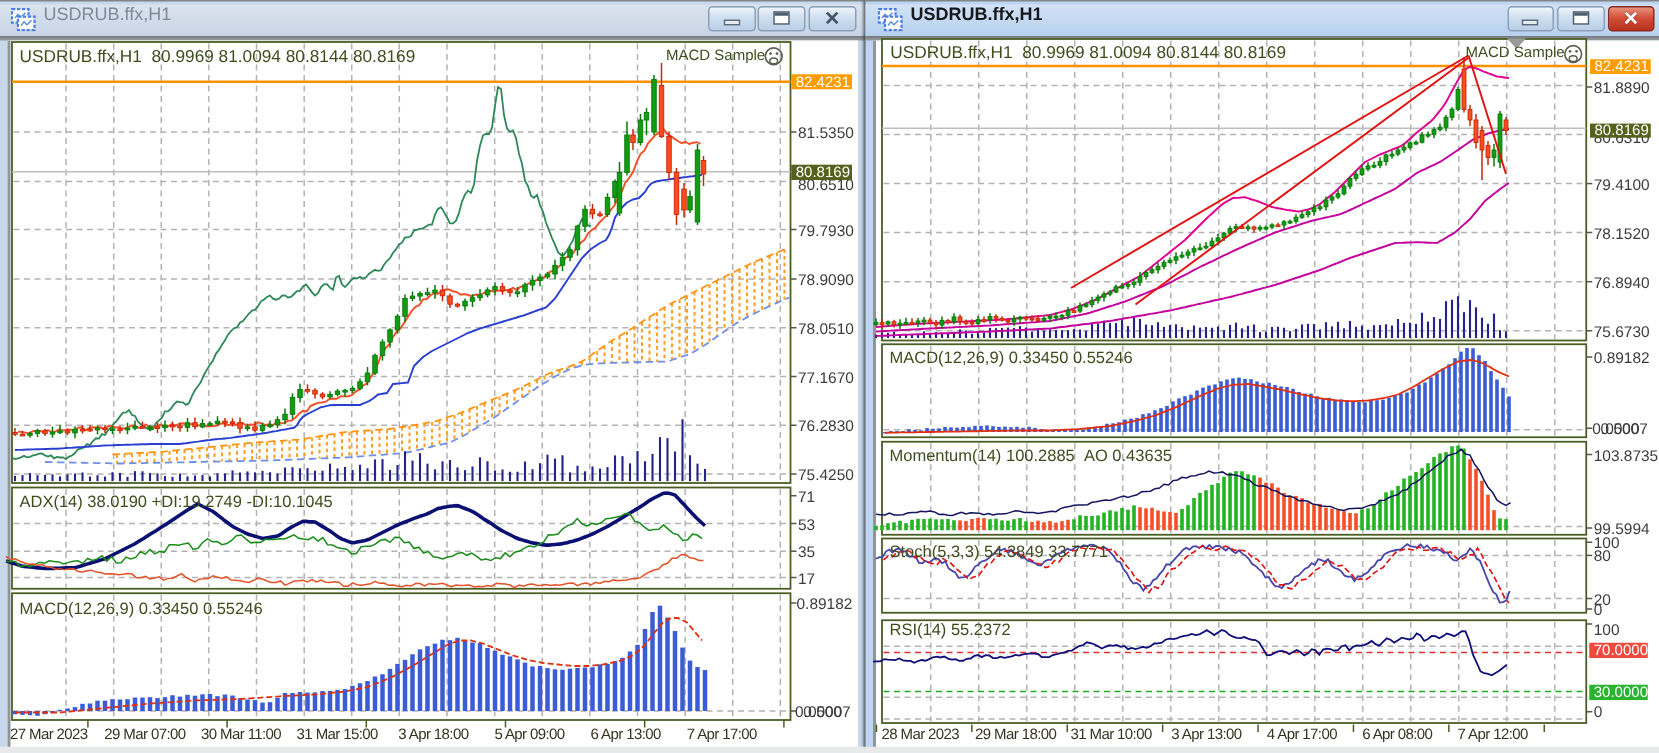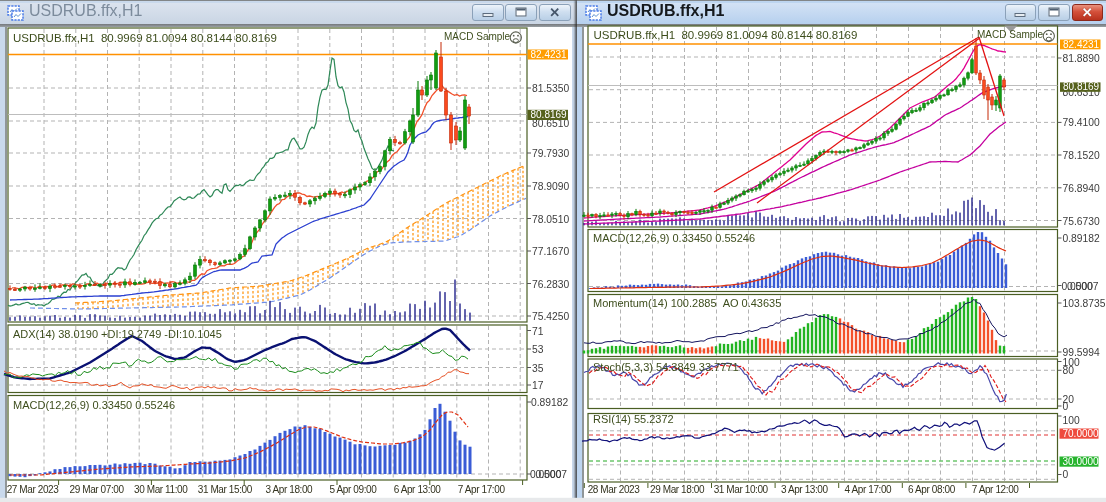--- a/index.html
+++ b/index.html
@@ -5,21 +5,21 @@
 .win{position:absolute;top:0;height:502px}
 #wl{left:0;width:577px;background:#c9d9ec;border-top:1.5px solid #828688}
 #wr{left:577px;width:529px;background:#bdd5f0;border-top:1.5px solid #828688;box-shadow:-2px 0 2px rgba(40,40,40,.75)}
 .tbar{position:absolute;top:1.5px;left:0;right:0;height:21.5px}
 #wl .tbar{background:linear-gradient(#dbe3ee,#c9d5e4)}
 #wr .tbar{background:linear-gradient(#d3e2f5,#b6d0ee)}
 .tsep{position:absolute;top:23px;left:0;right:0;height:2.5px;background:linear-gradient(#74787c,#9aa0a4)}
 .client{position:absolute;top:25.5px;bottom:0;background:#fff}
 #wl .client{left:4.5px;right:5px;border-left:2.5px solid #909698}
 #wr .client{left:4.5px;right:0;border-left:2.5px solid #909698}
-.ttl{position:absolute;top:1px;font-size:16px;font-weight:bold}
+.ttl{position:absolute;top:1px;font-size:12px;font-weight:bold}
 #wl .ttl{left:29px;color:#7c8b9c;font-weight:normal}
 #wr .ttl{left:30px;color:#15191d}
 .btn{position:absolute;top:2.5px;width:31.5px;height:17.5px;border:1px solid #8ba1b9;border-radius:3px;background:linear-gradient(#eef4fa,#cfdff0 45%,#b9cfe6)}
 .btn i{position:absolute;left:50%;top:50%;transform:translate(-50%,-50%);font-style:normal}
 .bmin i{width:11px;height:4px;border:1px solid #5c6c7e;background:#e8edf2;top:70%}
 .bmax i{width:11px;height:9px;border:1.2px solid #4e5e70;background:#fff}
 .bmax i:after{content:"";position:absolute;left:0;right:0;top:0;height:2.2px;background:#4e5e70}
 .bclo i{color:#46566a;font-weight:bold;font-size:13px;line-height:1}
 #wr .bclo{background:linear-gradient(#e9927e,#d4503a 45%,#b8321e);border-color:#8c291c}
 #wr .bclo i{color:#fff;text-shadow:0 0 1px #701d10}

